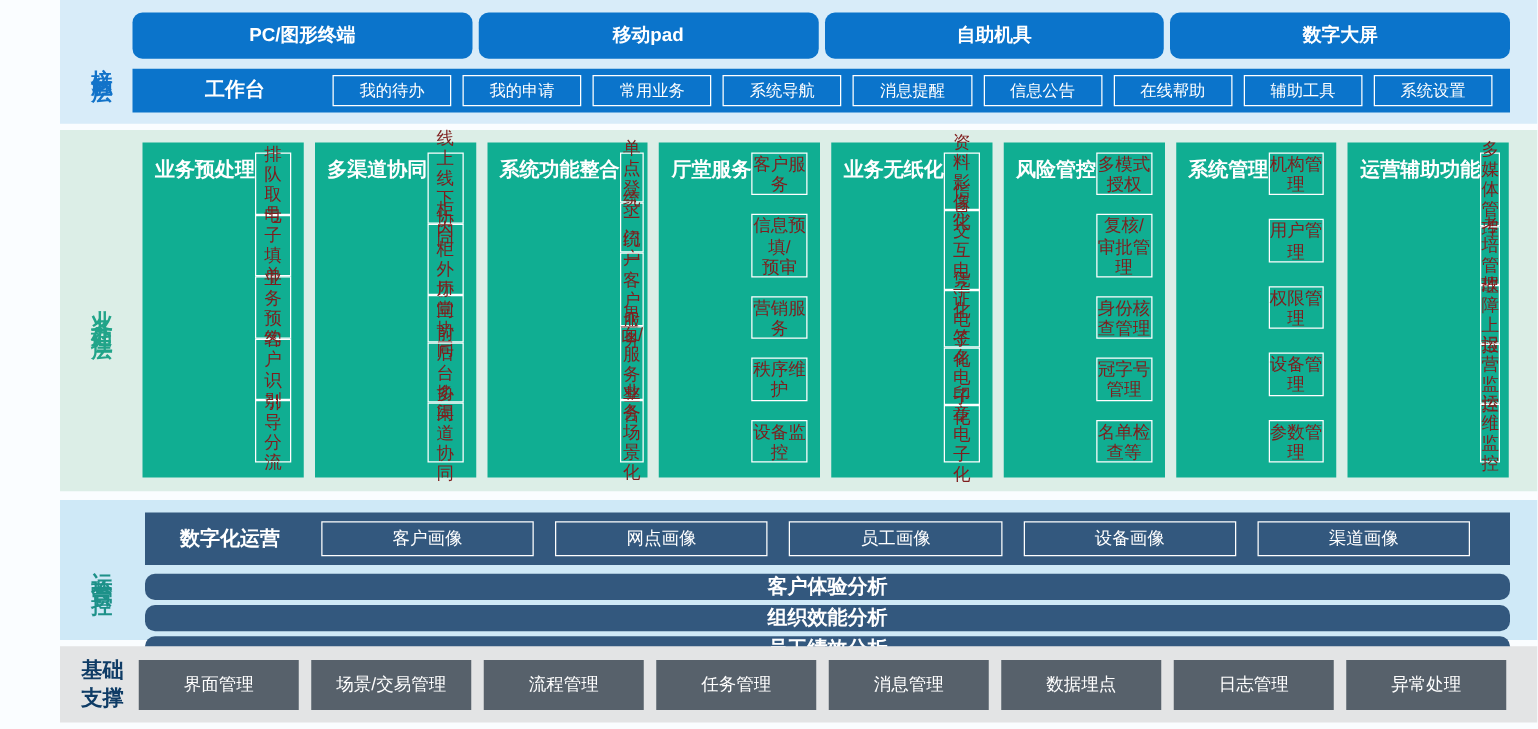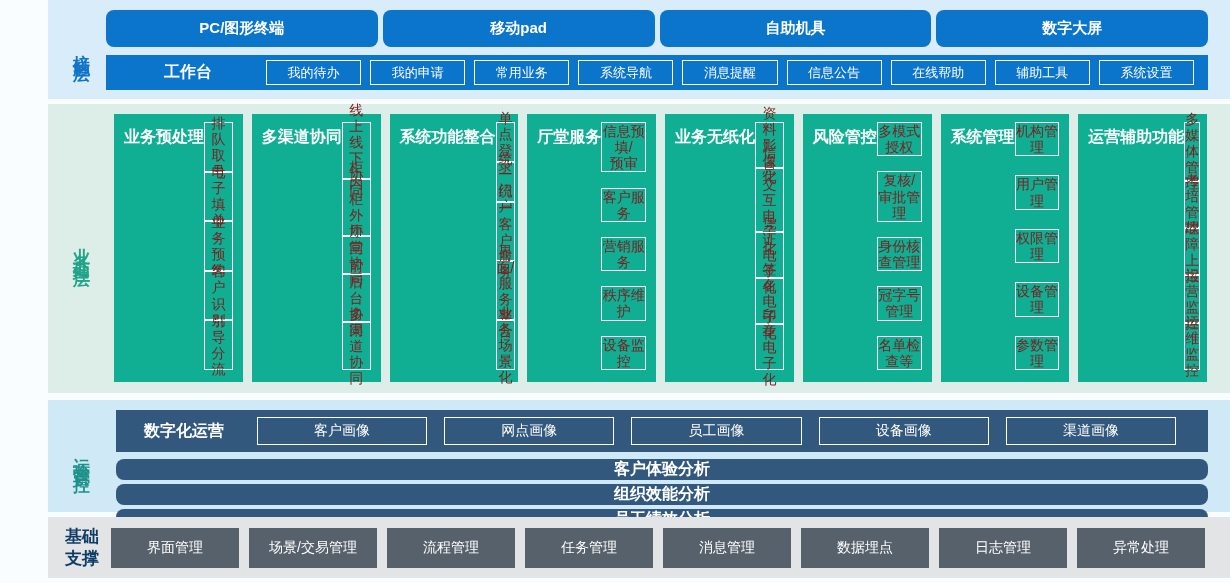--- a/index.html
+++ b/index.html
@@ -156,23 +156,23 @@
         <div class="g-box">统一门户</div>
         <div class="g-box">统一客户服务</div>
         <div class="g-box">界面/服务整合</div>
         <div class="g-box">业务场景化</div>
       </div>
     </div>
 
     <div class="g-col">
       <div class="g-col-title">厅堂服务</div>
       <div class="g-col-body">
+        <div class="g-box">客户服务</div>
         <div class="g-box">信息预填/
 预审</div>
-        <div class="g-box">客户服务</div>
         <div class="g-box">营销服务</div>
         <div class="g-box">秩序维护</div>
         <div class="g-box">设备监控</div>
       </div>
     </div>
 
     <div class="g-col">
       <div class="g-col-title">业务无纸化</div>
       <div class="g-col-body">
         <div class="g-box">资料影像化</div>

